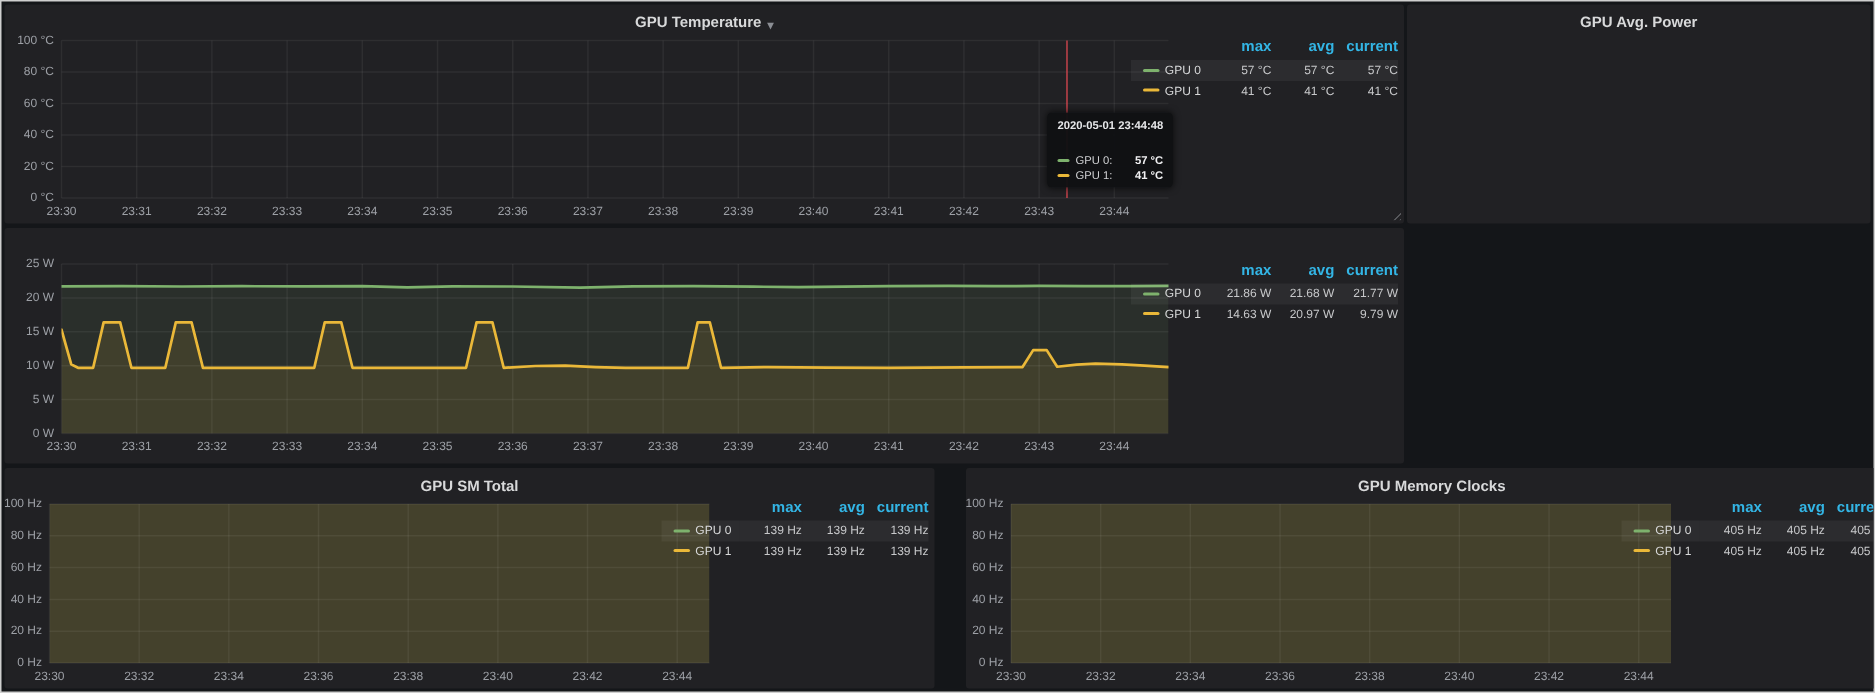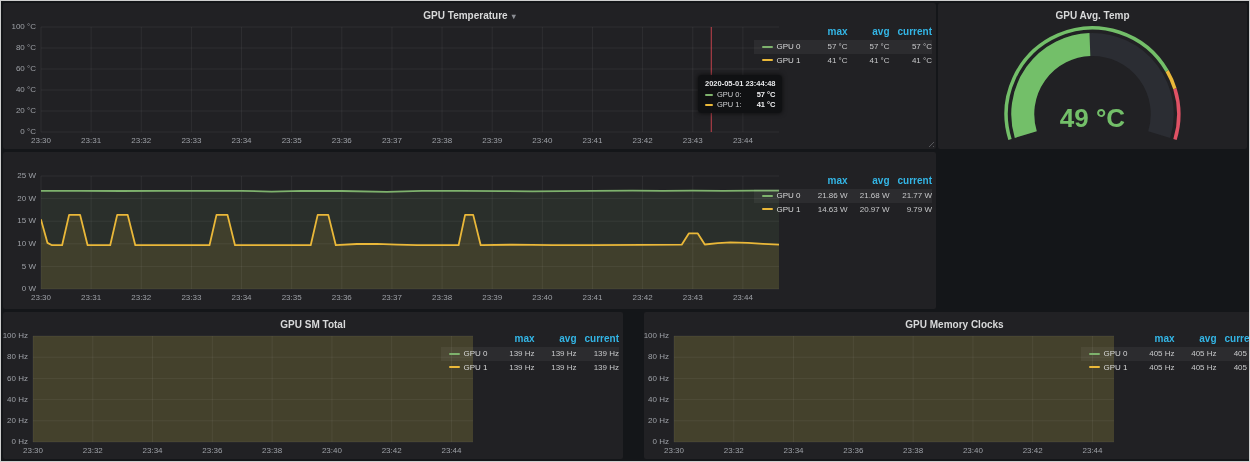--- a/index.html
+++ b/index.html
@@ -20,21 +20,21 @@
   table.lg th{color:#33b5e5;font-weight:700;text-align:right;padding:1px 0 2px 8px;font-size:10px;}
   table.lg td{text-align:right;padding:2px 0 2px 8px;min-width:34px;color:#c7c8ca;}
   table.lg td.nm{text-align:left;min-width:44px;white-space:nowrap;color:#d8d9da;cursor:pointer;}
   table.lg tr.hl td{background:rgba(255,255,255,0.05);}
   .dash{display:inline-block;width:11px;height:2px;margin-right:4px;vertical-align:middle;border-radius:1px;}
   .tooltip{
     position:absolute;left:695px;top:72px;z-index:5;
     background:rgba(16,17,19,0.96);border-radius:3px;padding:4px 7px;
     font-size:7.5px;color:#d0d1d3;box-shadow:0 0 5px rgba(0,0,0,0.7);
   }
-  .tt-time{font-weight:700;color:#e6e7e9;white-space:nowrap;margin-bottom:2px;}
+  .tt-time{font-weight:700;color:#e6e7e9;white-space:nowrap;margin-bottom:14px;}
   .tt-row{display:flex;align-items:center;margin-top:1px;white-space:nowrap;}
   .tt-dash{display:inline-block;width:8px;height:2px;margin-right:4px;border-radius:1px;}
   .tt-val{font-weight:700;margin-left:auto;padding-left:8px;color:#f0f0f2;}
   .rhandle{
     position:absolute;right:2px;bottom:2px;width:7px;height:7px;cursor:nwse-resize;
     clip-path:polygon(100% 0,100% 100%,0 100%);
     background:repeating-linear-gradient(135deg,#56575b 0 1px,transparent 1px 3px);
   }
   svg{display:block;}
   svg text{font-family:"Liberation Sans", sans-serif;}
@@ -140,32 +140,22 @@
         <span class="tt-dash" style="background: rgb(234, 184, 57);"></span>
         <span>GPU 1:</span>
         <span class="tt-val">41 °C</span>
       </div>
     </div>
     <div class="rhandle"></div>
   </div>
 
   <div class="panel" style="left:937px;top:2px;width:309px;height:146px;">
     <div class="ptitle">
-      <span>GPU Avg. Temp</span>
-    </div>
-    <div class="chart" style="width:309px;height:126px;">
-        <svg width="309" height="126">
-          <path d="M 87.8 113.6 A 69.74 69.74 0 1 1 221.2 113.6" stroke="#2b2d33" stroke-width="23" fill="none"></path>
-          <path d="M 87.8 113.6 A 69.74 69.74 0 0 1 151.9 23.5" stroke="#73BF69" stroke-width="23" fill="none"></path>
-          <path d="M 72.0 118.5 A 86.24 86.24 0 0 1 229.1 50.0" stroke="#73BF69" stroke-width="3.5" fill="none"></path>
-          <path d="M 229.1 50.0 A 86.24 86.24 0 0 1 236.9 67.7" stroke="#EAB839" stroke-width="3.5" fill="none"></path>
-          <path d="M 236.9 67.7 A 86.24 86.24 0 0 1 237.0 118.5" stroke="#E05265" stroke-width="3.5" fill="none"></path>
-          <text x="154.5" y="99.24" text-anchor="middle" dominant-baseline="middle" font-size="26" font-weight="bold" fill="#73BF69">49 °C</text>
-        </svg>
-      </div>
+      <span>GPU Avg. Power</span>
+    </div>
   </div>
 
   <div class="panel" style="left:2px;top:151px;width:933px;height:157px;">
     <div class="chart" style="width:778px;height:138px;">
         <svg width="778" height="138">
           <defs>
             <clipPath id="cp2">
               <rect x="38" y="6" width="738" height="113"></rect>
             </clipPath>
           </defs>

